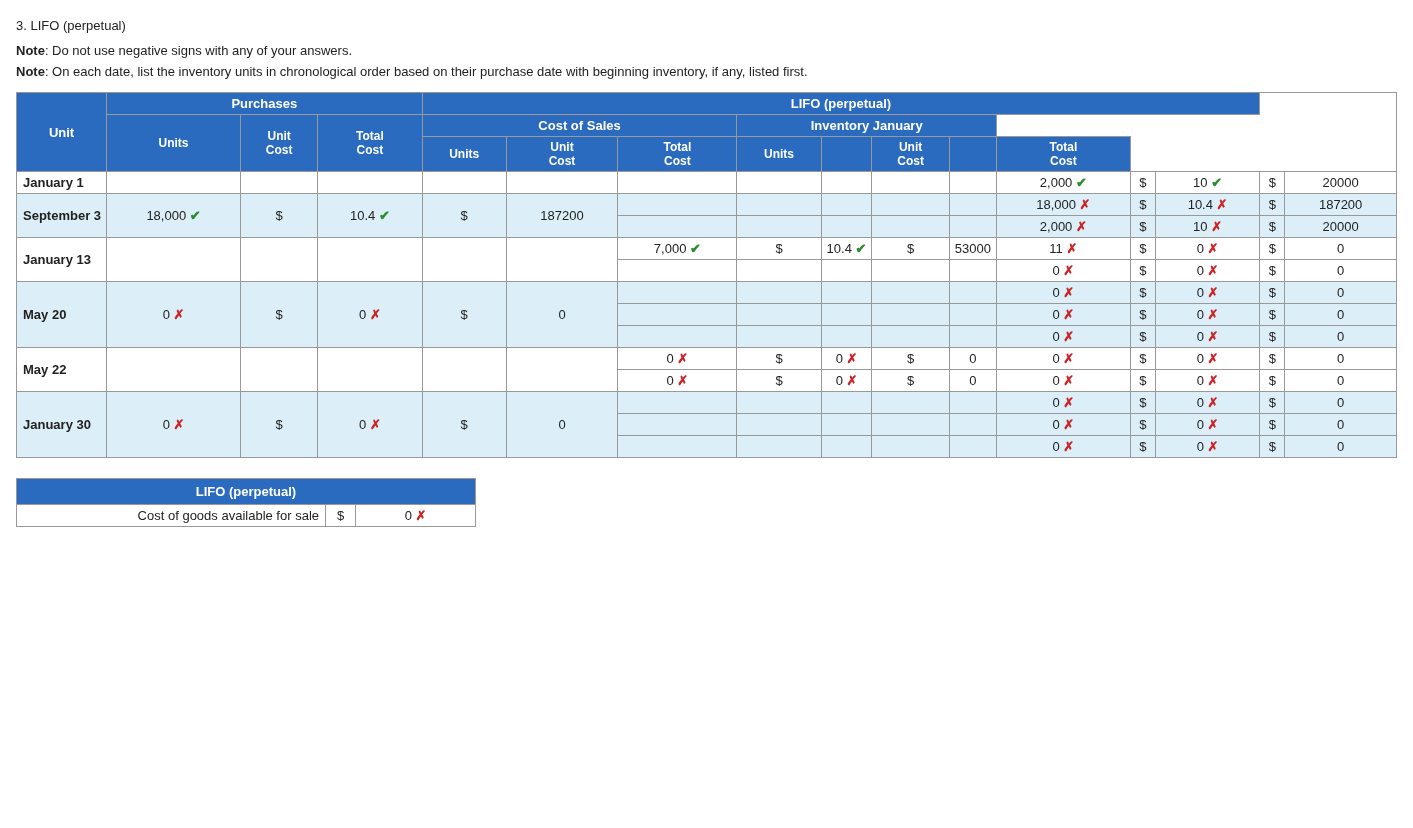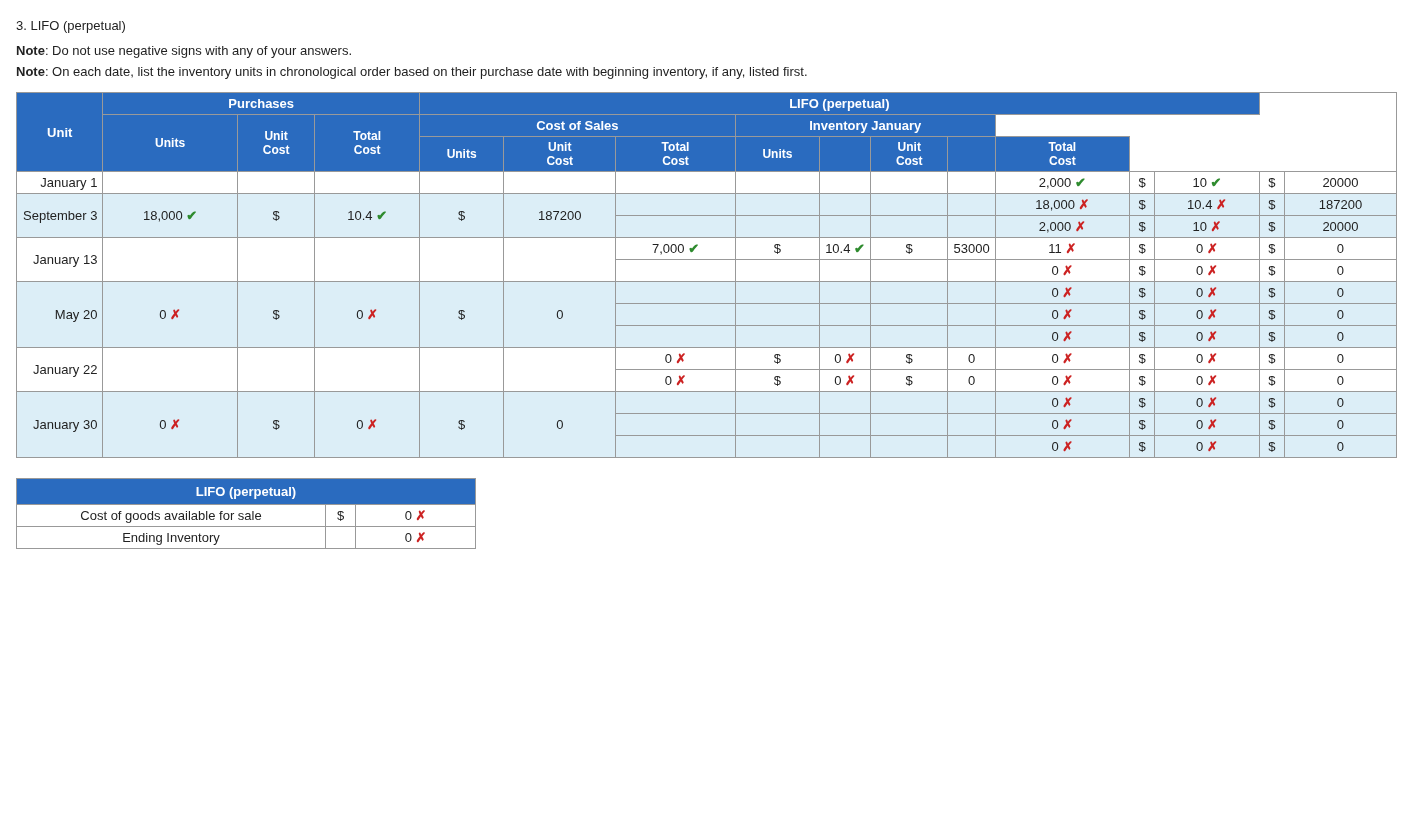--- a/index.html
+++ b/index.html
@@ -20,22 +20,22 @@
       border: 1px solid #999;
       margin-bottom: 20px;
     }
     .main-table th, .main-table td {
       border: 1px solid #999;
       padding: 3px 5px;
       text-align: center;
       white-space: nowrap;
     }
     .main-table td.date-col {
-      text-align: right;
-      font-weight: normal;
+      text-align: left;
+      font-weight: bold;
       padding-left: 6px;
     }
     .header-blue {
       background-color: #2a6bbf;
       color: #fff;
       font-weight: bold;
     }
     .header-section {
       background-color: #2a6bbf;
       color: #fff;
@@ -64,21 +64,21 @@
       color: #fff;
       font-weight: bold;
       text-align: center;
       padding: 5px 8px;
     }
     .summary-table td {
       border: 1px solid #999;
       padding: 3px 6px;
     }
     .summary-table td.label-col {
-      text-align: center;
+      text-align: right;
       margin-top: 16px;
     }
     .summary-table td.value-col {
       text-align: center;
       width: 120px;
     }
   </style>
 </head>
 <body>
 
@@ -273,21 +273,21 @@
         <td></td>
         <td></td>
         <td></td>
         <td>0 <span class="cross-red">✗</span></td>
     <td style="padding:2px;">$</td>
     <td>0 <span class="cross-red">✗</span></td>
     <td style="padding:2px;">$</td>
     <td>0</td>
       </tr>
       <tr class="row-white">
-        <td class="date-col" rowspan="2">January 22</td>
+        <td class="date-col" rowspan="2">May 22</td>
         <td rowspan="2"></td>
         <td rowspan="2"></td>
         <td rowspan="2"></td>
         <td rowspan="2"></td>
         <td rowspan="2"></td>
         <td>0 <span class="cross-red">✗</span></td>
     <td style="padding:2px;">$</td>
     <td>0 <span class="cross-red">✗</span></td>
     <td style="padding:2px;">$</td>
     <td>0</td>
@@ -362,19 +362,14 @@
       </th>
     </tr>
   </thead>
   <tbody id="summary-body">
 
   <tr>
         <td class="label-col">Cost of goods available for sale</td>
         <td style="text-align:center;width:30px;">$</td>
         <td class="value-col">0 <span class="cross-red">✗</span></td>
       </tr>
-      <tr>
-        <td class="label-col">Ending Inventory</td>
-        <td></td>
-        <td class="value-col">0 <span class="cross-red">✗</span></td>
-      </tr>
     </tbody>
 </table>
 
 </body></html>

